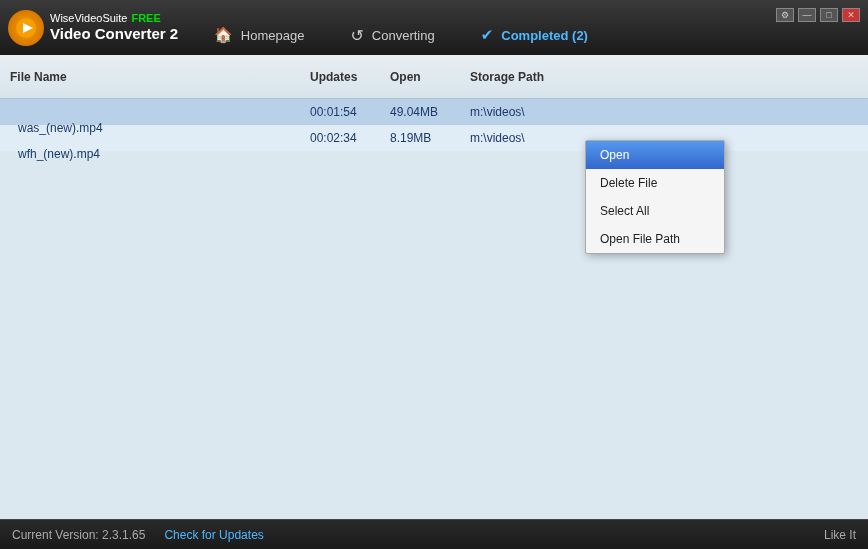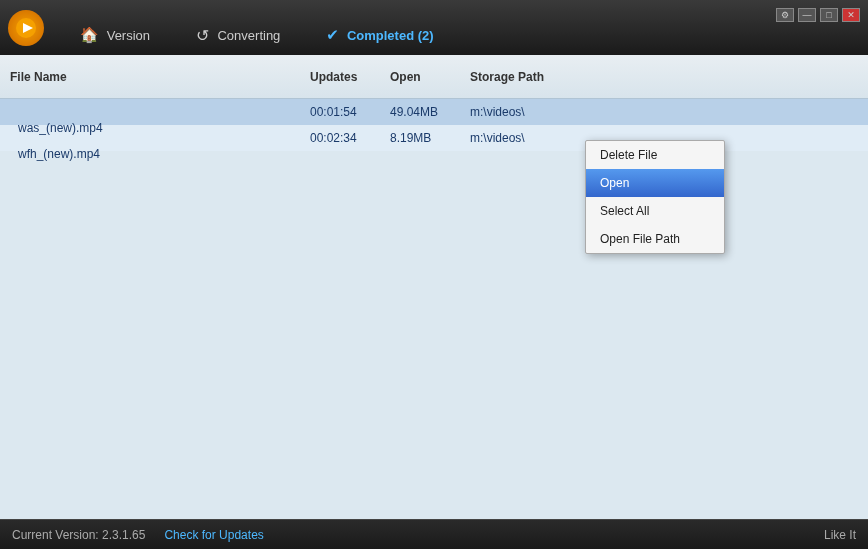--- a/index.html
+++ b/index.html
@@ -175,25 +175,32 @@
 <body>
 
 <div class="title-bar">
   <div class="logo-area">
     <div class="logo-icon">
       <svg width="24" height="24" viewBox="0 0 24 24">
         <circle cx="12" cy="12" r="10" fill="#f5a000"></circle>
         <polygon points="9,7 19,12 9,17" fill="white"></polygon>
       </svg>
     </div>
+    <div class="logo-text">
+      <div style="display:flex; align-items:baseline; gap:4px;">
+        <span style="color:#fff; font-size:11px;">WiseVideoSuite</span>
+        <span style="color:#00dd00; font-size:11px; font-weight:bold;">FREE</span>
+      </div>
+      <span style="color:#fff; font-size:15px; font-weight:bold;">Video Converter 2</span>
+    </div>
   </div>
 
   <div class="nav-tab" style="margin-top:0; height:40px; align-self:flex-end;">
     <span class="tab-icon">🏠</span>
-    <span>Version</span>
+    <span>Homepage</span>
   </div>
 
   <div class="nav-tab" style="margin-top:0; height:40px; align-self:flex-end;">
     <span class="tab-icon" style="font-size:16px;">↺</span>
     <span>Converting</span>
   </div>
 
   <div class="nav-tab active" style="margin-top:0; height:40px; align-self:flex-end; background: transparent; color:#4db8ff;">
     <span class="tab-icon" style="color:#4db8ff;">✔</span>
     <span style="color:#4db8ff; font-weight:bold;">Completed (2)</span>
@@ -224,22 +231,22 @@
   </div>
 
   <div class="table-row" style="background:#e0ecf6;">
     <div class="row-filename">wfh_(new).mp4</div>
     <div class="row-length">00:02:34</div>
     <div class="row-size">8.19MB</div>
     <div class="row-path">m:\videos\</div>
   </div>
 
   <div class="context-menu">
+    <div class="context-item highlighted">Open</div>
     <div class="context-item">Delete File</div>
-    <div class="context-item highlighted">Open</div>
     <div class="context-item">Select All</div>
     <div class="context-item">Open File Path</div>
   </div>
 
 </div>
 
 <div class="status-bar">
   <span class="status-version">Current Version: 2.3.1.65</span>
   <span class="status-update">Check for Updates</span>
   <span class="status-like">Like It</span>

